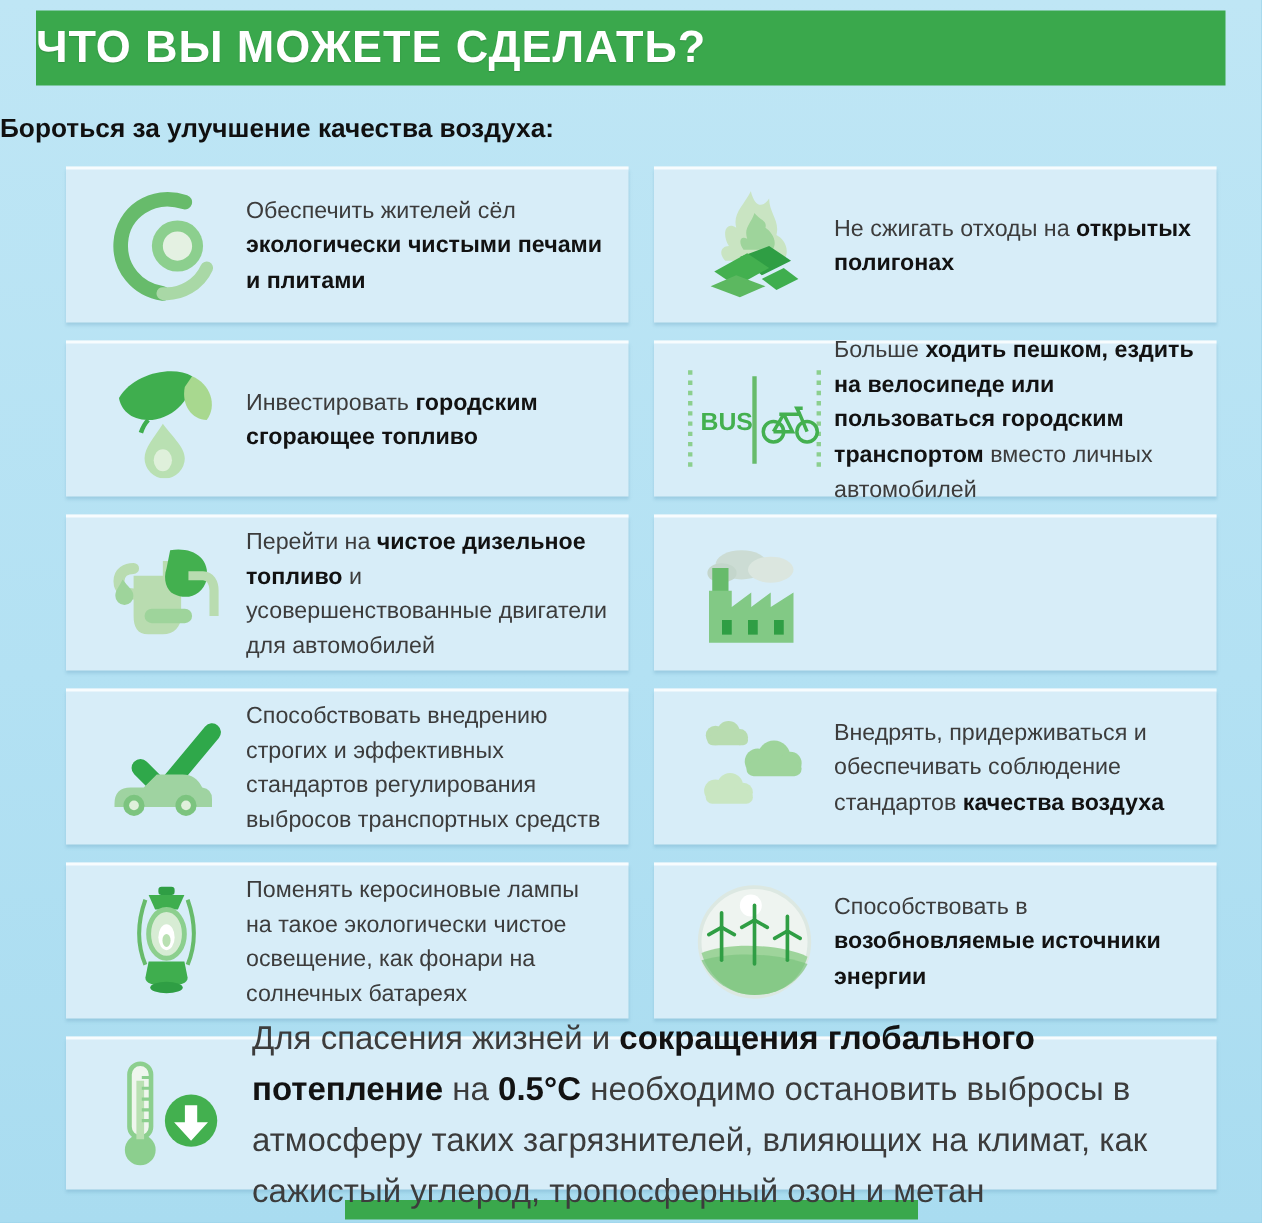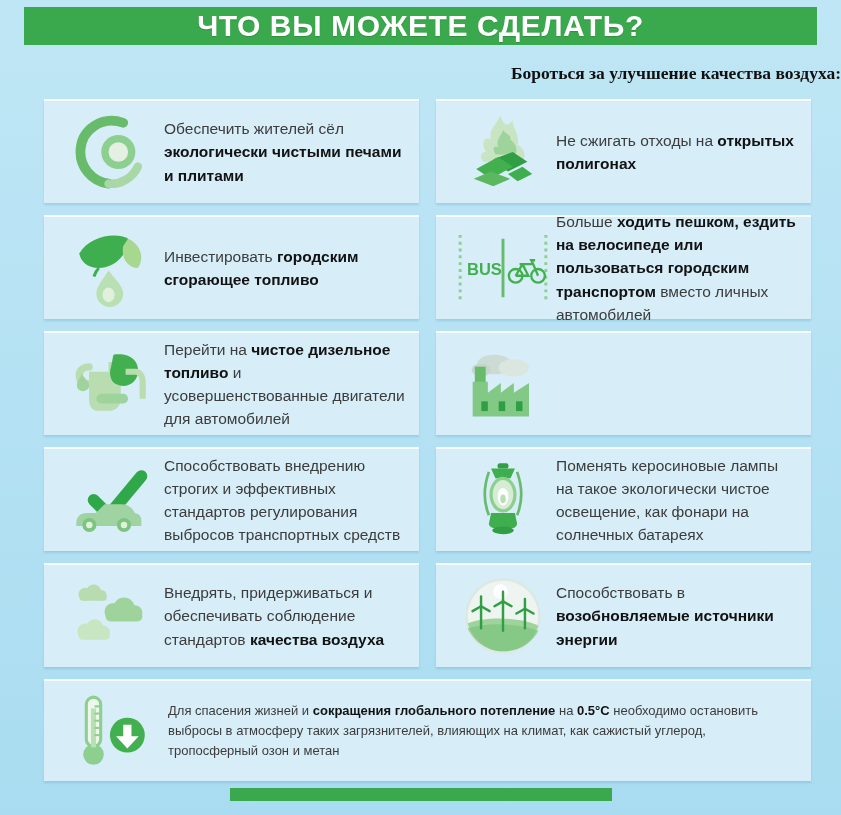--- a/index.html
+++ b/index.html
@@ -2,32 +2,31 @@
 <html lang="ru" style="--header-green: #3aa84c; --card-blue: #d7edf8; --background-blue: #b3e1f3; --icon-green: #43b04f; --icon-light-green: #9ed49b;"><head>
 <meta charset="utf-8">
 <style>
   html,body{margin:0;padding:0;background:#9fd6ec;}
   .page{
     width:841px;height:815px;position:relative;overflow:hidden;
     background:linear-gradient(180deg,#bfe6f5 0%,#b3e1f3 55%,#a9dcf0 100%);
     font-family:"Liberation Sans",sans-serif;
   }
   .header{
-    margin:7px 24px 0;height:38px;
+    margin:7px 24px 0;height:50px;
     background:var(--header-green,#3aa84c);
-    display:flex;align-items:center;justify-content:center;
+    display:flex;align-items:center;justify-content:flex-start;
   }
   .title{
     color:#ffffff;font-size:30px;font-weight:700;letter-spacing:.6px;
     text-shadow:0 1px 1px rgba(0,0,0,.15);white-space:nowrap;
   }
   .subtitle{
-    text-align:right;font-size:17.5px;font-weight:700;color:#101010;
+    text-align:left;font-size:17.5px;font-weight:700;color:#101010;
     margin:18px 0 15px;
-    font-family:Liberation Serif, serif;
   }
   .grid{
     display:grid;grid-template-columns:1fr 1fr;
     column-gap:17px;row-gap:12px;margin:0 30px 0 44px;
     grid-auto-rows:104px;
   }
   .card{
     background:var(--card-blue,#d7edf8);
     display:flex;align-items:center;
     border-top:2px solid rgba(255,255,255,.8);
@@ -42,21 +41,21 @@
   .card-text b{color:#121212;font-weight:700;}
   .footer-card{
     margin:12px 30px 0 44px;height:100px;
     background:var(--card-blue,#d7edf8);
     display:flex;align-items:center;
     border-top:2px solid rgba(255,255,255,.8);
     box-shadow:0 2px 2px rgba(110,165,195,.35);
   }
   .footer-icon-box{flex:0 0 110px;width:110px;display:flex;align-items:center;justify-content:center;}
   .footer-icon-box svg{width:78px;height:74px;display:block;}
-  .footer-card .card-text{font-size:13px;line-height:1.55;}
+  .footer-card .card-text{font-size:22px;line-height:1.55;}
   .bottom-bar{
     width:382px;height:13px;margin:7px auto 0;
     background:var(--header-green,#3aa84c);
   }
   .svg-defs{position:absolute;width:0;height:0;overflow:hidden;}
 </style>
 </head>
 <body>
 
 <svg class="svg-defs" aria-hidden="true">
@@ -241,32 +240,32 @@
         <div class="icon-box">
           <svg aria-hidden="true">
             <use href="#car-check-icon"></use>
           </svg>
         </div>
         <div class="card-text"><span>Способствовать внедрению строгих и эффективных стандартов регулирования выбросов транспортных средств</span></div>
       </div>
       <div class="card">
         <div class="icon-box">
           <svg aria-hidden="true">
+            <use href="#clouds-icon"></use>
+          </svg>
+        </div>
+        <div class="card-text"><span>Внедрять, придерживаться и обеспечивать соблюдение стандартов </span><b>качества воздуха</b></div>
+      </div>
+      <div class="card">
+        <div class="icon-box">
+          <svg aria-hidden="true">
             <use href="#lantern-icon"></use>
           </svg>
         </div>
         <div class="card-text"><span>Поменять керосиновые лампы на такое экологически чистое освещение, как фонари на солнечных батареях</span></div>
-      </div>
-      <div class="card">
-        <div class="icon-box">
-          <svg aria-hidden="true">
-            <use href="#clouds-icon"></use>
-          </svg>
-        </div>
-        <div class="card-text"><span>Внедрять, придерживаться и обеспечивать соблюдение стандартов </span><b>качества воздуха</b></div>
       </div>
       <div class="card">
         <div class="icon-box">
           <svg aria-hidden="true">
             <use href="#wind-globe-icon"></use>
           </svg>
         </div>
         <div class="card-text"><span>Способствовать в </span><b>возобновляемые источники энергии</b></div>
       </div>
     </div>

